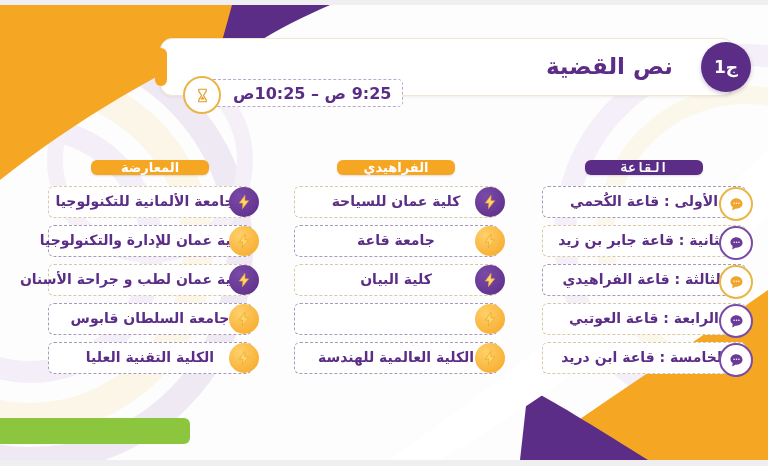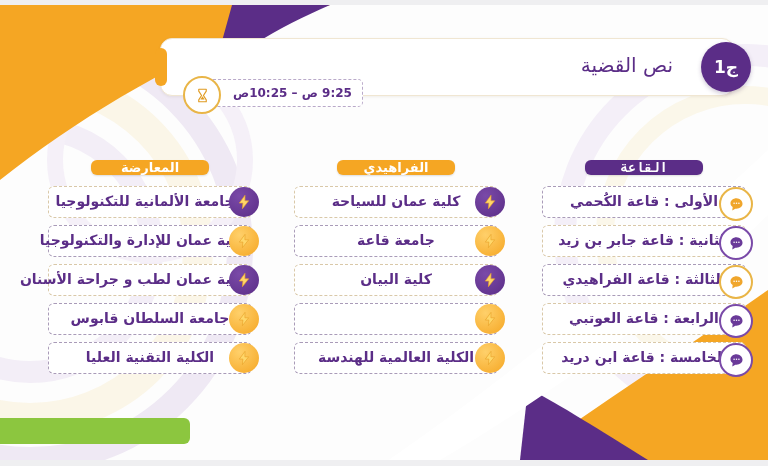--- a/index.html
+++ b/index.html
@@ -22,37 +22,37 @@
     background:#ffffff;border:1px solid #f0e6d2;border-radius:12px;
     box-shadow:0 1px 3px rgba(120,100,60,.10);
   }
   .header-tab{
     position:absolute;left:-6px;top:9px;width:12px;height:38px;
     background:#f5a623;border-radius:6px;
   }
   .header-tab.right{left:auto;right:-6px;}
   .header-title{
     position:absolute;right:60px;top:14px;
-    font-size:20px;font-weight:normal;color:#5b2d87;letter-spacing:.2px;
+    font-size:23px;font-weight:bold;color:#5b2d87;letter-spacing:.2px;
   }
   .badge-round{
     position:absolute;right:-18px;top:3px;width:50px;height:50px;border-radius:50%;
     background:#5b2d87;color:#ffffff;font-size:17px;font-weight:bold;
     display:flex;align-items:center;justify-content:center;
     box-shadow:0 2px 4px rgba(60,30,90,.25);
   }
 
   
   .time-chip{
     position:absolute;left:198px;top:79px;height:26px;
     display:flex;align-items:center;gap:6px;
     background:#ffffff;border:1px dashed #b9a9c9;border-radius:5px;
     padding:0 10px 0 34px;
   }
-  .time-text{font-size:12px;font-weight:bold;color:#5b2d87;direction:rtl;white-space:nowrap;}
+  .time-text{font-size:16px;font-weight:bold;color:#5b2d87;direction:rtl;white-space:nowrap;}
   .hourglass{
     position:absolute;left:-16px;top:-4px;width:34px;height:34px;border-radius:50%;
     background:#ffffff;border:2px solid #e9b547;
     display:flex;align-items:center;justify-content:center;
   }
 
   
   .col{position:absolute;top:160px;width:204px;}
   .col-op{right:516px;}   
   .col-gov{right:270px;}  

